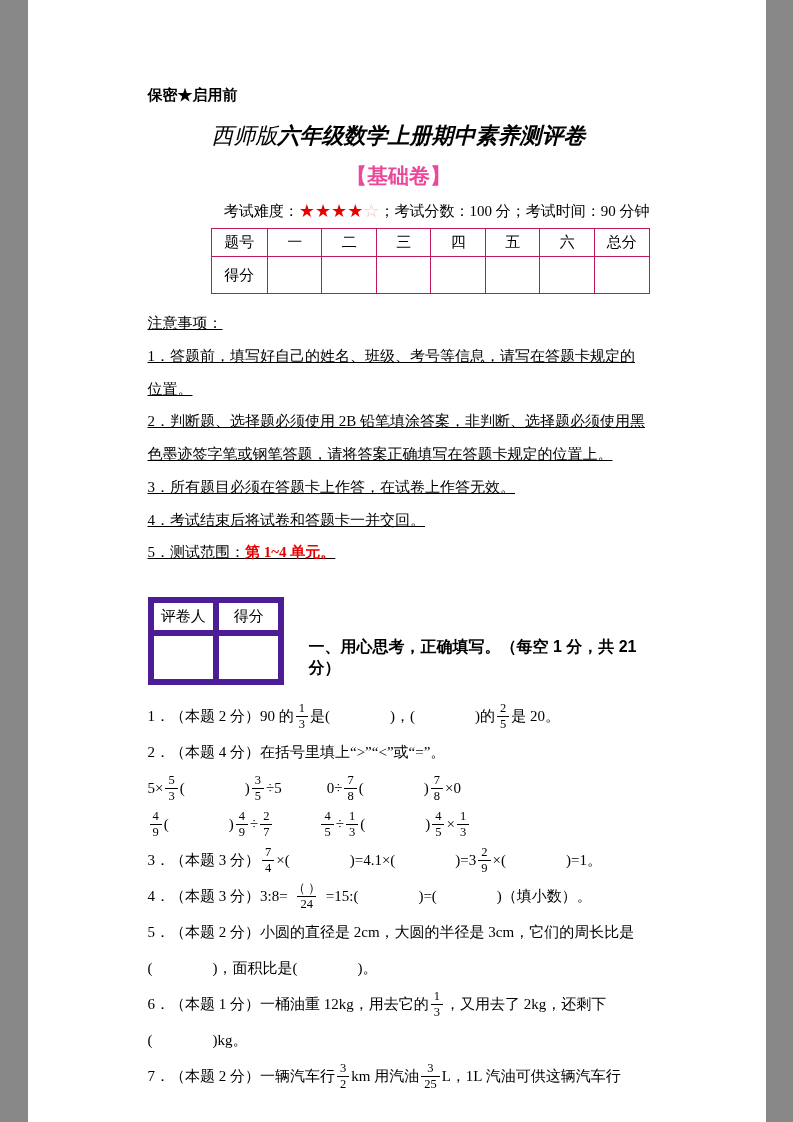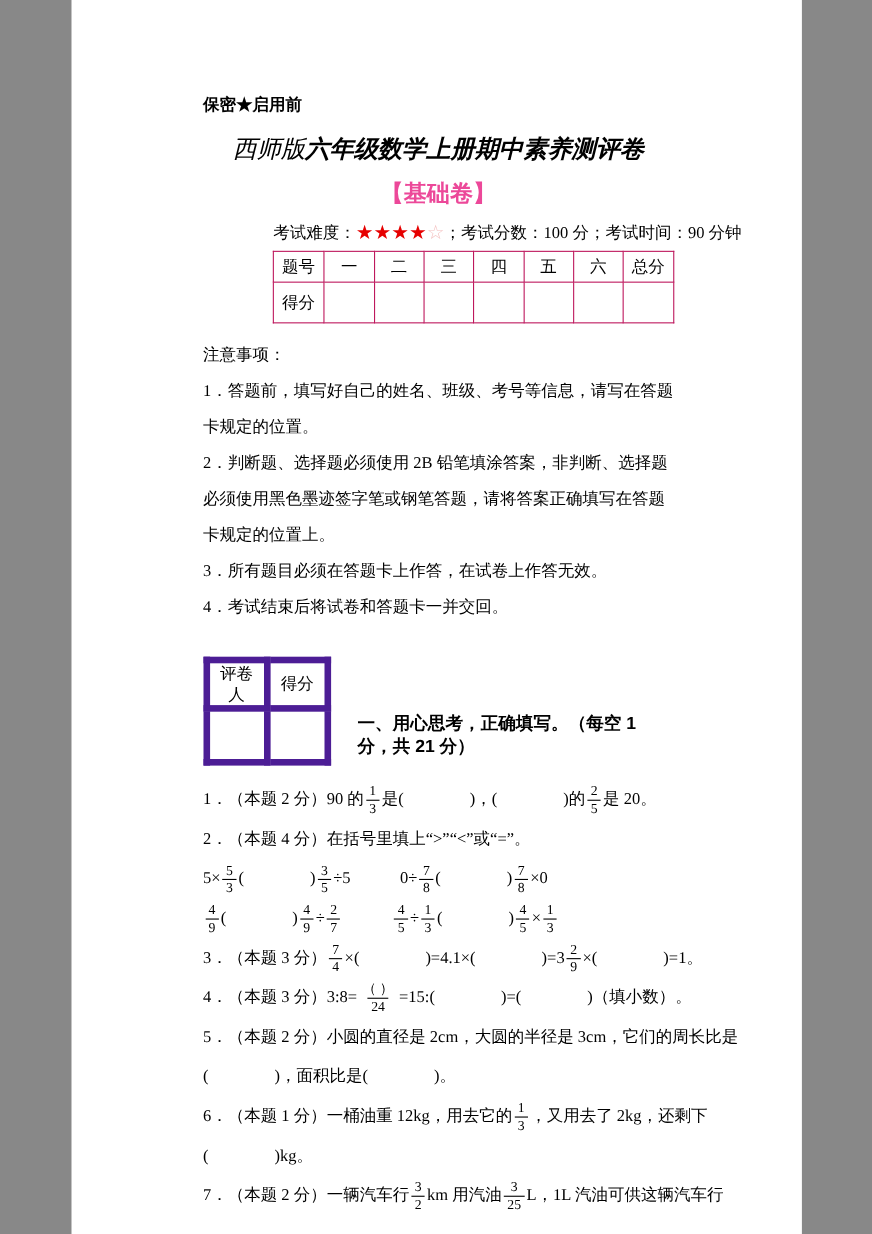--- a/index.html
+++ b/index.html
@@ -1,17 +1,17 @@
 <!DOCTYPE html>
 <html><head>
 <meta charset="utf-8">
 <style>
   html,body { margin:0; padding:0; background:#888; }
   .page {
-    width:664px; height:1122px; background:#ffffff; margin:0 auto;
+    width:738px; height:1122px; background:#ffffff; margin:0 auto;
     box-sizing:border-box; padding:86px 116px 40px 120px;
     font-family:"Liberation Serif", serif; color:#000; font-size:15px;
     position:relative; overflow:hidden;
   }
   .confidential {
     font-family:"Liberation Sans", sans-serif; font-weight:bold; font-size:15px;
   }
   .title {
     text-align:center; margin-top:18px;
     font-family:"Liberation Sans", sans-serif; font-size:22px; line-height:1.2;font-style:italic;
@@ -29,21 +29,21 @@
   table.score { border-collapse:collapse; margin:6px 0 0 63px; }
   table.score td {
     border:1px solid #be185d; text-align:center; font-size:15px; padding:0;
   }
   table.score tr.hdr td { height:27px; }
   table.score tr.blank td { height:36px; }
   table.score td.c0 { width:56px; }
   table.score td.cn { width:54px; }
 
   .notes { margin-top:13px; line-height:2.18; }
-  .notes p { margin:0; }
+  .notes p { margin:0;text-decoration:underline; }
   .red-bold { color:#e60000; font-weight:bold; }
 
   .grader-row { display:flex; align-items:flex-end; margin-top:28px; }
   table.grader { border-collapse:collapse; }
   table.grader td { border:6px solid #4c1d95; text-align:center; font-size:15px; padding:0 6px; }
   table.grader tr.hdr td { height:27px; width:52px; }
   table.grader tr.blank td { height:43px; }
   .section-heading {
     font-family:"Liberation Sans", sans-serif; font-weight:bold; font-size:16px;
     margin:0 0 6px 24px;
@@ -102,20 +102,21 @@
       </tr>
     </tbody>
   </table>
 
   <div class="notes">
     <p>注意事项：</p>
     <p>1．答题前，填写好自己的姓名、班级、考号等信息，请写在答题卡规定的位置。</p>
     <p>2．判断题、选择题必须使用 2B 铅笔填涂答案，非判断、选择题必须使用黑色墨迹签字笔或钢笔答题，请将答案正确填写在答题卡规定的位置上。</p>
     <p>3．所有题目必须在答题卡上作答，在试卷上作答无效。</p>
     <p>4．考试结束后将试卷和答题卡一并交回。</p>
+    <p><span>5．测试范围：</span><span class="red-bold">第 1~4 单元。</span></p>
   </div>
 
   <div class="grader-row">
     <table class="grader">
       <tbody>
         <tr class="hdr">
           <td>评卷人</td>
           <td>得分</td>
         </tr>
         <tr class="blank">

